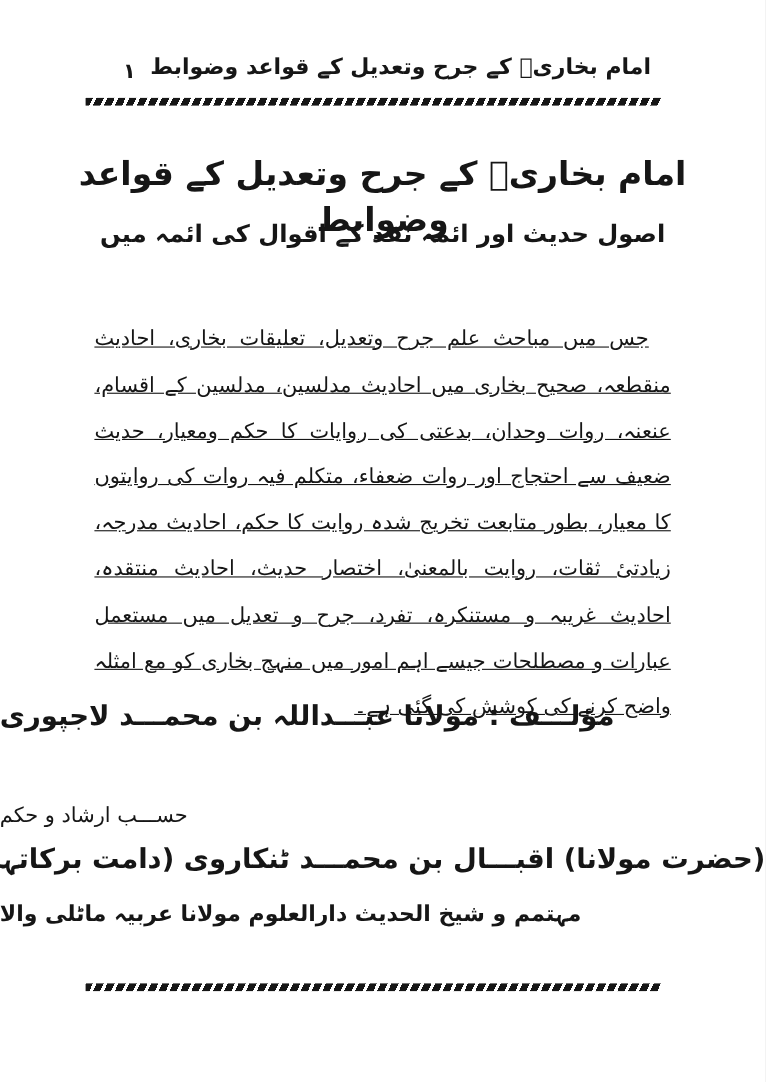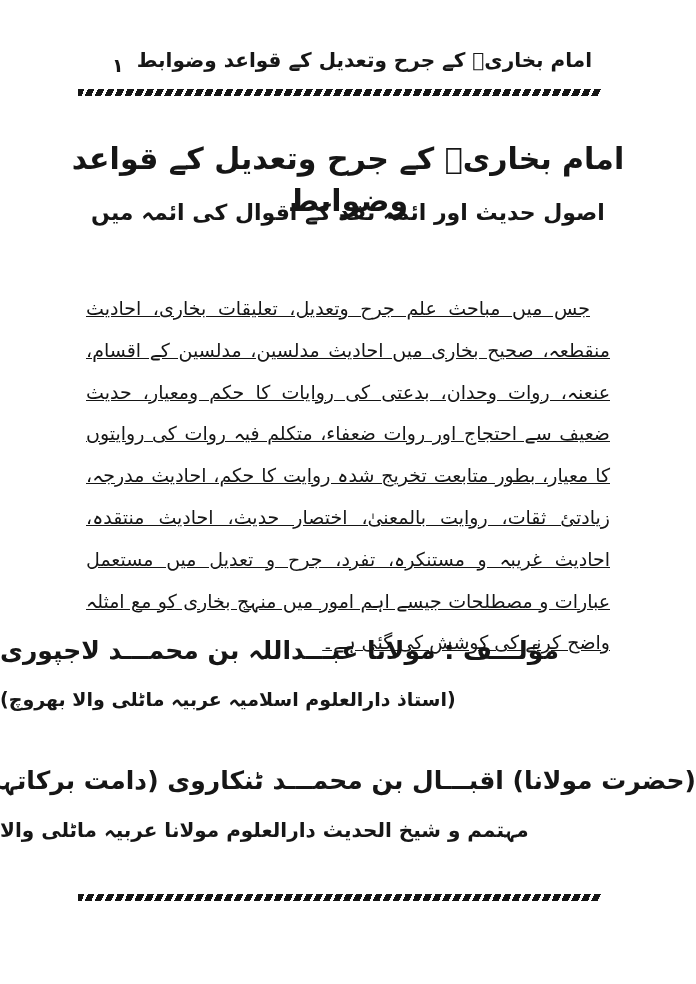--- a/index.html
+++ b/index.html
@@ -112,22 +112,22 @@
   <div class="rule rule-top"></div>
 
   <div class="book-title">امام بخاریؒ کے جرح وتعدیل کے قواعد وضوابط</div>
 
   <div class="book-subtitle">اصول حدیث اور ائمہ نقد کے اقوال کی ائمہ میں</div>
 
   <div class="summary">جس میں مباحث علم جرح وتعدیل، تعلیقات بخاری، احادیث منقطعہ، صحیح بخاری میں احادیث مدلسین، مدلسین کے اقسام، عنعنہ، روات وحدان، بدعتی کی روایات کا حکم ومعیار، حدیث ضعیف سے احتجاج اور روات ضعفاء، متکلم فیہ روات کی روایتوں کا معیار، بطور متابعت تخریج شدہ روایت کا حکم، احادیث مدرجہ، زیادتیٔ ثقات، روایت بالمعنیٰ، اختصار حدیث، احادیث منتقدہ، احادیث غریبہ و مستنکرہ، تفرد، جرح و تعدیل میں مستعمل عبارات و مصطلحات جیسے اہم امور میں منہج بخاری کو مع امثلہ واضح کرنے کی کوشش کی گئی ہے۔</div>
 
   <div class="credit-line author-line">مؤلـــف : مولانا عبـــداللہ بن محمـــد لاجپوری</div>
 
-  <div class="credit-line author-affiliation">(استاذ دارالعلوم اسلامیہ عربیہ ماٹلی والا بھروچ)</div>
 
+  <div class="credit-line patronage-heading">حســـب ارشاد و حکم</div>
 
   <div class="credit-line patron-line">(حضرت مولانا) اقبـــال بن محمـــد ٹنکاروی (دامت برکاتہم)</div>
 
   <div class="credit-line patron-affiliation">مہتمم و شیخ الحدیث دارالعلوم مولانا عربیہ ماٹلی والا</div>
 
   <div class="rule rule-bottom"></div>
 
 </div>
 
 </body></html>

